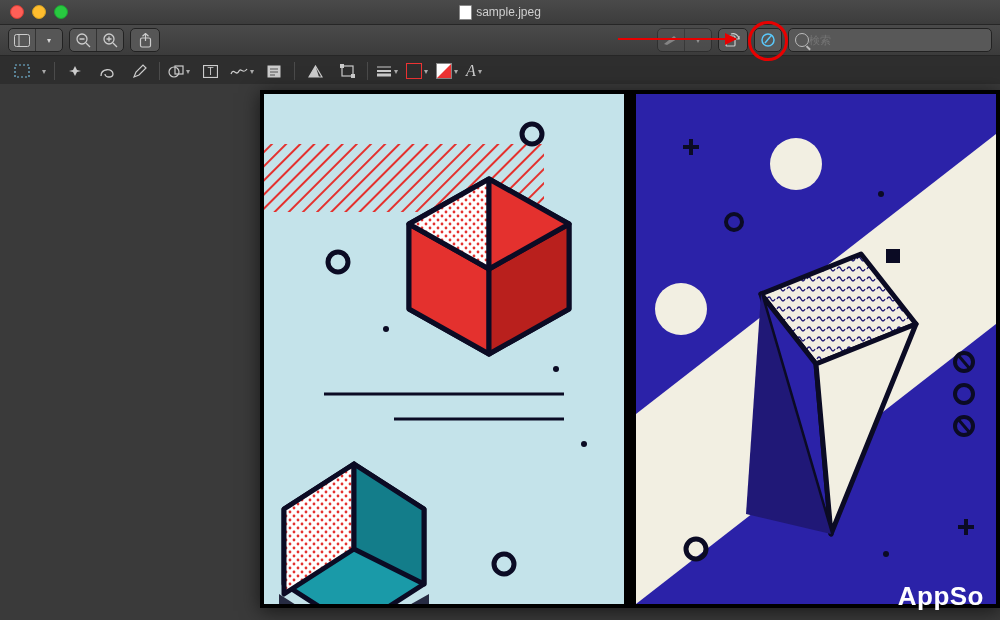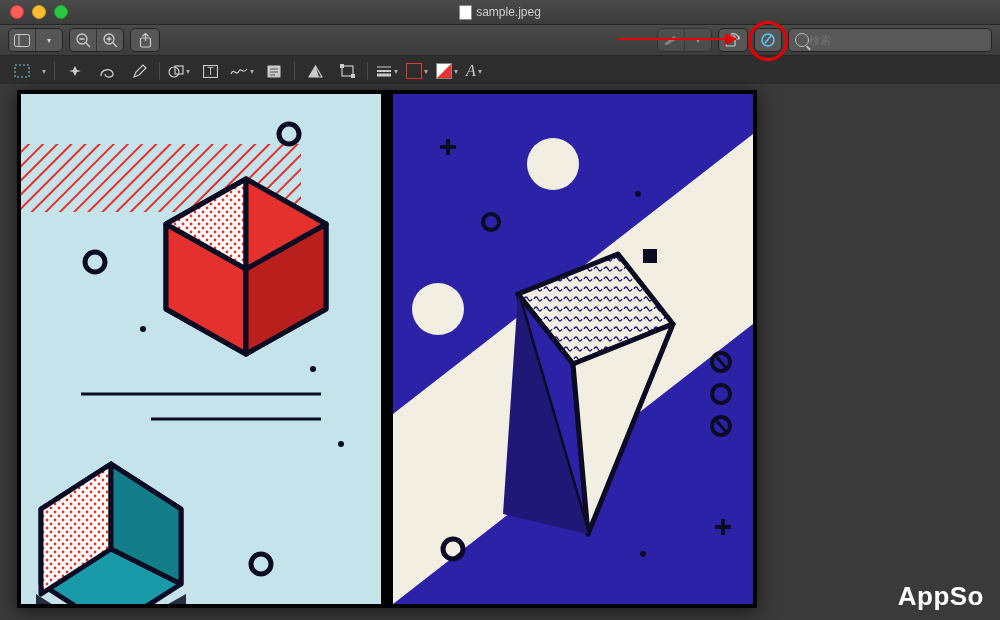--- a/index.html
+++ b/index.html
@@ -173,21 +173,21 @@
   .swatch-red{width:14px;height:14px;border:1.5px solid #e33;background:transparent;}
   .swatch-fill{width:14px;height:14px;background:linear-gradient(135deg,#fff 48%,#e33 52%);border:1px solid #888;}
 
   
   .canvas{
     position:absolute;
     top:84px;left:0;right:0;bottom:0;
     background:#3a3a3a;
     display:flex;
     align-items:flex-start;
-    justify-content:flex-start;
+    justify-content:flex-end;
     padding-top:6px;
     padding-left:17px;
   }
   .pages{
     display:flex;
     gap:12px;
     background:#000;
     padding:4px;
     box-shadow:0 3px 18px rgba(0,0,0,0.6);
   }

